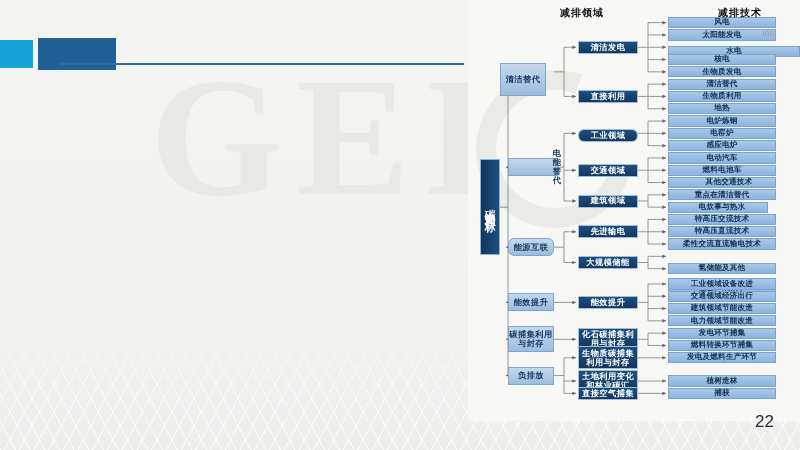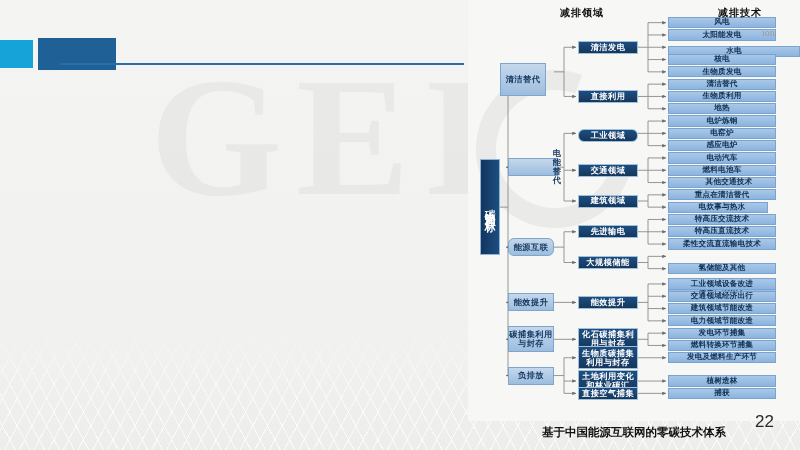--- a/index.html
+++ b/index.html
@@ -286,15 +286,14 @@
       <div class="node n-cat" style="left: 40px; top: 326.3px; width: 46px; height: 26px;">碳捕集利用与封存</div>
       <div class="node n-cat" style="left: 40px; top: 366.55px; width: 46px; height: 18px;">负排放</div>
       <div class="node n-root" style="left: 12px; top: 159.15px; width: 20px; height: 96px;">碳中和目标</div>
     </div>
 
   <div class="wm-ion">ion</div>
 
   <div class="col-hd hd-domain">减排领域</div>
   <div class="col-hd hd-tech">减排技术</div>
 
-  <div class="caption">基于中国能源互联网的零碳技术体系</div>
   <div class="pageno">22</div>
 </div>
 
 </body></html>

